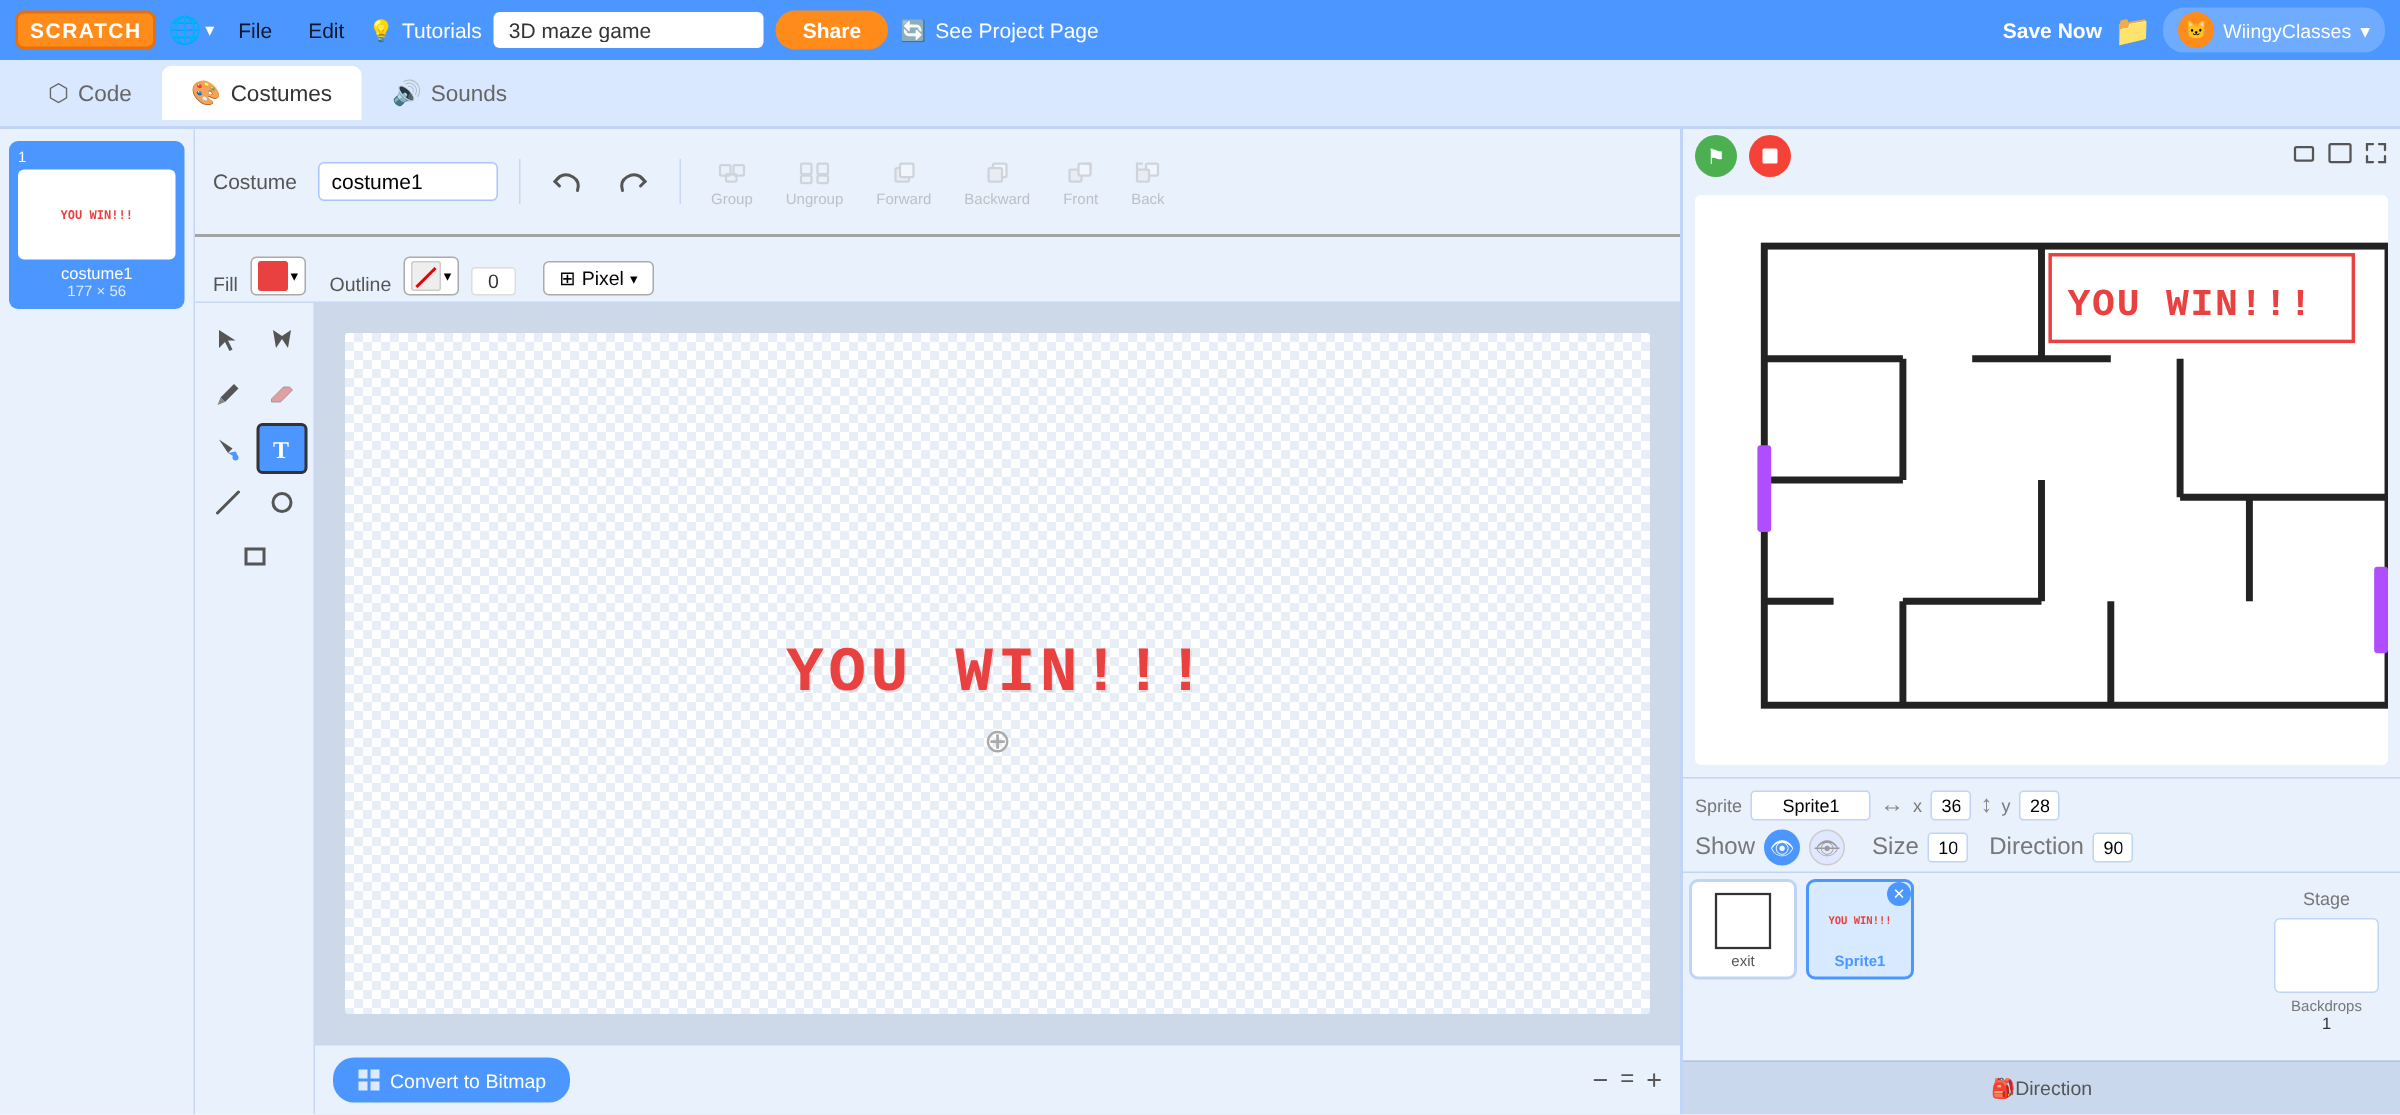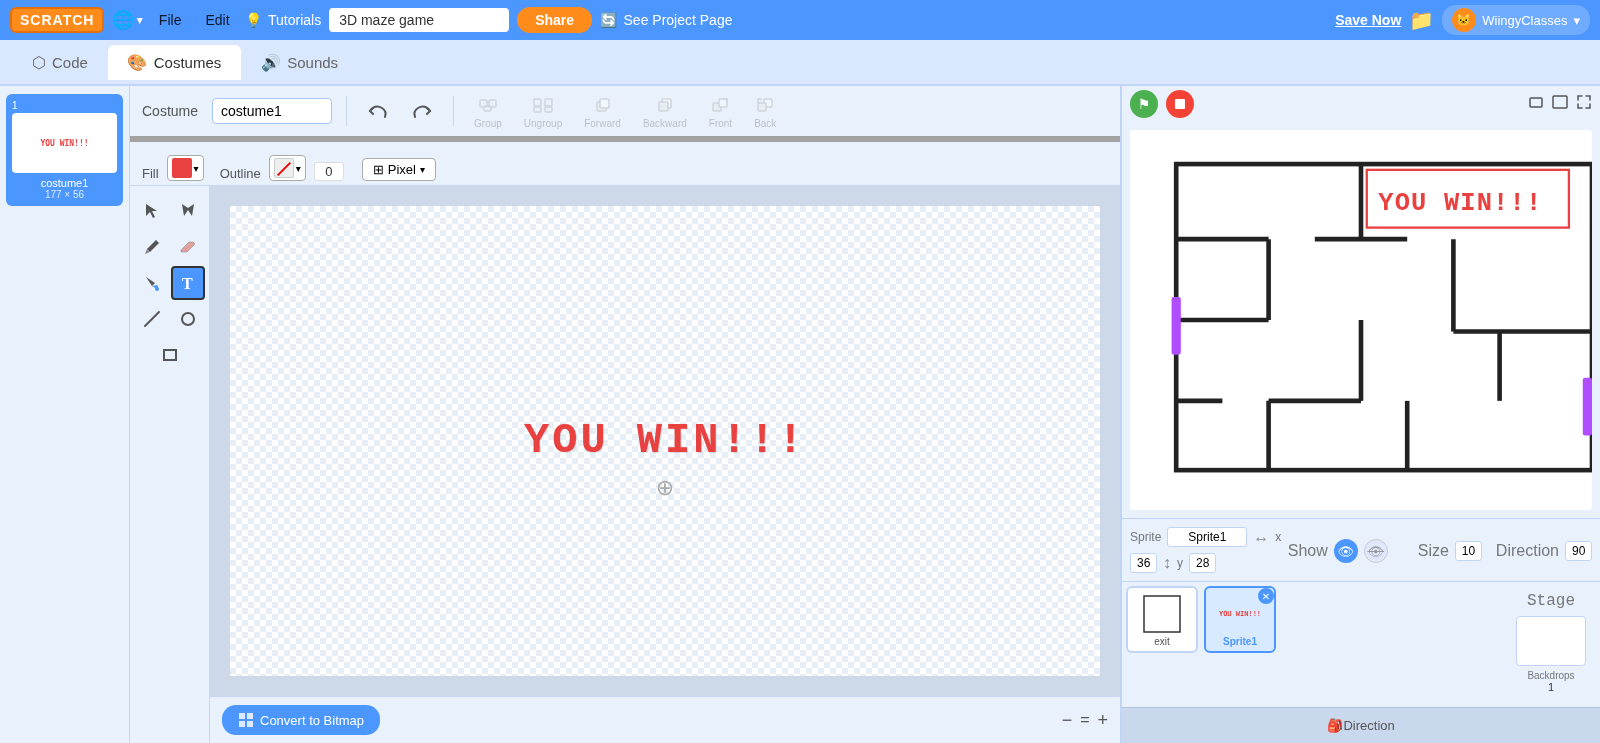--- a/index.html
+++ b/index.html
@@ -15,21 +15,21 @@
     .nav-globe { color: white; font-size: 18px; cursor: pointer; display: flex; align-items: center; gap: 2px; }
     .nav-globe span { font-size: 12px; }
     .nav-btn { background: none; border: none; color: #0f172a; font-size: 14px; cursor: pointer; padding: 4px 8px; }
     .tutorials-btn { display: flex; align-items: center; gap: 5px; background: none; border: none; color: white; font-size: 14px; cursor: pointer; }
     .project-name-input {
       background: white; border: none; border-radius: 4px; padding: 4px 10px; font-size: 14px; width: 180px; color: #333;
     }
     .share-btn { background: #ff8c1a; border: none; border-radius: 14px; color: white; font-weight: bold; font-size: 14px; padding: 5px 18px; cursor: pointer; }
     .see-project-btn { display: flex; align-items: center; gap: 6px; background: none; border: none; color: white; font-size: 14px; cursor: pointer; }
     .nav-spacer { flex: 1; }
-    .save-now-btn { background: none; border: none; color: white; font-size: 14px; cursor: pointer; font-weight: bold; text-decoration: underline; }
+    .save-now-btn { background: none; border: none; color: white; font-size: 14px; cursor: pointer; font-weight: bold; }
     .folder-icon { color: white; font-size: 20px; cursor: pointer; }
     .user-btn { display: flex; align-items: center; gap: 6px; background: rgba(255,255,255,0.2); border: none; border-radius: 14px; color: white; font-size: 13px; padding: 3px 10px; cursor: pointer; }
     .user-avatar { width: 24px; height: 24px; border-radius: 50%; background: #ff8c1a; display: flex; align-items: center; justify-content: center; font-size: 12px; }
 
     
     .tabs-row {
       display: flex; align-items: center; background: #d9e8ff; height: 46px; padding: 0 12px; gap: 0; border-bottom: 2px solid #c0d5f5;
     }
     .tab {
       display: flex; align-items: center; gap: 6px; padding: 8px 20px; border-radius: 6px 6px 0 0; font-size: 15px; cursor: pointer; font-weight: 500; border: none; background: none;
@@ -55,21 +55,21 @@
     .costume-item-size { color: rgba(255,255,255,0.8); font-size: 10px; }
     .costume-preview-text { color: #e94040; font-size: 8px; font-weight: bold; font-family: monospace; }
 
     
     .editor-area {
       flex: 1; display: flex; flex-direction: column; background: #f0f5ff;
     }
 
     
     .editor-toolbar {
-      display: flex; align-items: center; background: #e9f1fc; padding: 16px 12px; gap: 10px; border-bottom: 6px solid #a3a3a3; height: 56px;
+      display: flex; align-items: center; background: #e9f1fc; padding: 16px 12px; gap: 10px; border-bottom: 2px solid #a3a3a3; height: 72px;
     }
     .costume-label { font-size: 14px; color: #555; margin-right: 4px; }
     .costume-name-input { border: 1px solid #aac4ff; border-radius: 4px; padding: 4px 8px; font-size: 14px; width: 120px; }
     .toolbar-sep { width: 1px; height: 30px; background: #c8d8f0; margin: 0 4px; }
     .toolbar-btn { background: none; border: none; cursor: pointer; padding: 4px 6px; border-radius: 4px; font-size: 18px; color: #555; display: flex; flex-direction: column; align-items: center; gap: 2px; }
     .toolbar-btn-label { font-size: 10px; color: #777; }
     .toolbar-btn.disabled { opacity: 0.4; cursor: default; }
 
     
     .fill-row { display: flex; align-items: flex-end; padding: 4px 12px; background: #e9f1fc; gap: 8px; border-bottom: 1px solid #c8d8f0; height: 44px; }
@@ -128,21 +128,21 @@
     .prop-val { border: 1px solid #c0d5f5; border-radius: 3px; padding: 2px 6px; background: white; font-size: 12px; width: 27px; text-align: center; }
     .show-row { display: flex; align-items: center; gap: 6px; margin-top: 2px; }
     .show-eye { width: 24px; height: 24px; border-radius: 50%; background: #4c97ff; display: flex; align-items: center; justify-content: center; cursor: pointer; font-size: 13px; color: white; border: none; }
     .hide-eye { width: 24px; height: 24px; border-radius: 50%; background: #e0e8ff; display: flex; align-items: center; justify-content: center; cursor: pointer; font-size: 13px; color: #999; border: 1px solid #ccc; }
     .sprite-thumb { width: 72px; border-radius: 6px; border: 2px solid #c0d5f5; background: white; padding: 4px; text-align: center; cursor: pointer; font-size: 10px; color: #555; }
     .sprite-thumb.active { border-color: #4c97ff; background: #d8eaff; }
     .sprite-thumb-img { height: 44px; display: flex; align-items: center; justify-content: center; font-size: 10px; }
     .sprite-thumb-wrap { position: relative; }
 
     .stage-side { width: 90px; background: #e9f1fc; padding: 6px; display: flex; flex-direction: column; align-items: center; }
-    .stage-label { font-size: 16px; color: #777; margin-bottom: 6px; font-family: Liberation Mono, monospace; }
+    .stage-label { font-size: 12px; color: #777; margin-bottom: 6px; }
     .stage-mini { width: 70px; height: 50px; background: white; border: 1px solid #c0d5f5; border-radius: 4px; display: flex; align-items: center; justify-content: center; font-size: 9px; color: #aaa; }
     .backdrops-label { font-size: 10px; color: #777; margin-top: 4px; }
     .backdrops-count { font-size: 11px; color: #333; }
 
     
     .backpack-bar { height: 36px; background: #c9d8ed; display: flex; align-items: center; justify-content: center; border-top: 1px solid #b0c4e0; cursor: pointer; font-size: 13px; color: #555; font-weight: 500; }
 
     
     .maze-svg { width: 100%; height: 100%; }
   </style>
@@ -425,36 +425,36 @@
         <line x1="120" y1="220" x2="120" y2="280" stroke="#222" stroke-width="4"></line>
         <line x1="320" y1="160" x2="320" y2="220" stroke="#222" stroke-width="4"></line>
         <line x1="40" y1="220" x2="80" y2="220" stroke="#222" stroke-width="4"></line>
         <line x1="240" y1="220" x2="240" y2="280" stroke="#222" stroke-width="4"></line>
 
         <rect x="36" y="130" width="8" height="50" fill="#b04eff" rx="2"></rect>
         <rect x="392" y="200" width="8" height="50" fill="#b04eff" rx="2"></rect>
       </svg>
     </div>
 
-    <div style="background:#e9f1fc;padding:4px 8px;border-top:1px solid #c0d5f5;display:flex;flex-direction:row;">
+    <div style="background:#e9f1fc;padding:4px 8px;border-top:1px solid #c0d5f5;display:flex;flex-direction:column;">
       <div class="sprite-props">
         <span class="prop-label">Sprite</span>
         <input class="prop-val" style="width: 80px;" value="Sprite1">
         <span style="font-size:16px;color:#888;">↔</span>
         <span class="prop-label">x</span>
         <input class="prop-val" value="36" style="">
         <span style="font-size:16px;color:#888;">↕</span>
         <span class="prop-label">y</span>
         <input class="prop-val" value="28" style="">
       </div>
       <div class="show-row">
         <span class="prop-label">Show</span>
         <button class="show-eye">👁</button>
         <button class="hide-eye" style="text-decoration:line-through;">👁</button>
-        <span class="prop-label" style="margin-left:24px;">Size</span>
+        <span class="prop-label" style="margin-left:12px;">Size</span>
         <input class="prop-val" value="100" style="">
         <span class="prop-label" style="margin-left:8px;">Direction</span>
         <input class="prop-val" value="90" style="">
       </div>
     </div>
 
     <div style="display:flex;background:#e9f1fc;padding:4px;border-top:1px solid #c0d5f5;flex:1;">
       <div style="flex:1;overflow-x:auto;">
         <div style="display:flex;gap:6px;">
 

